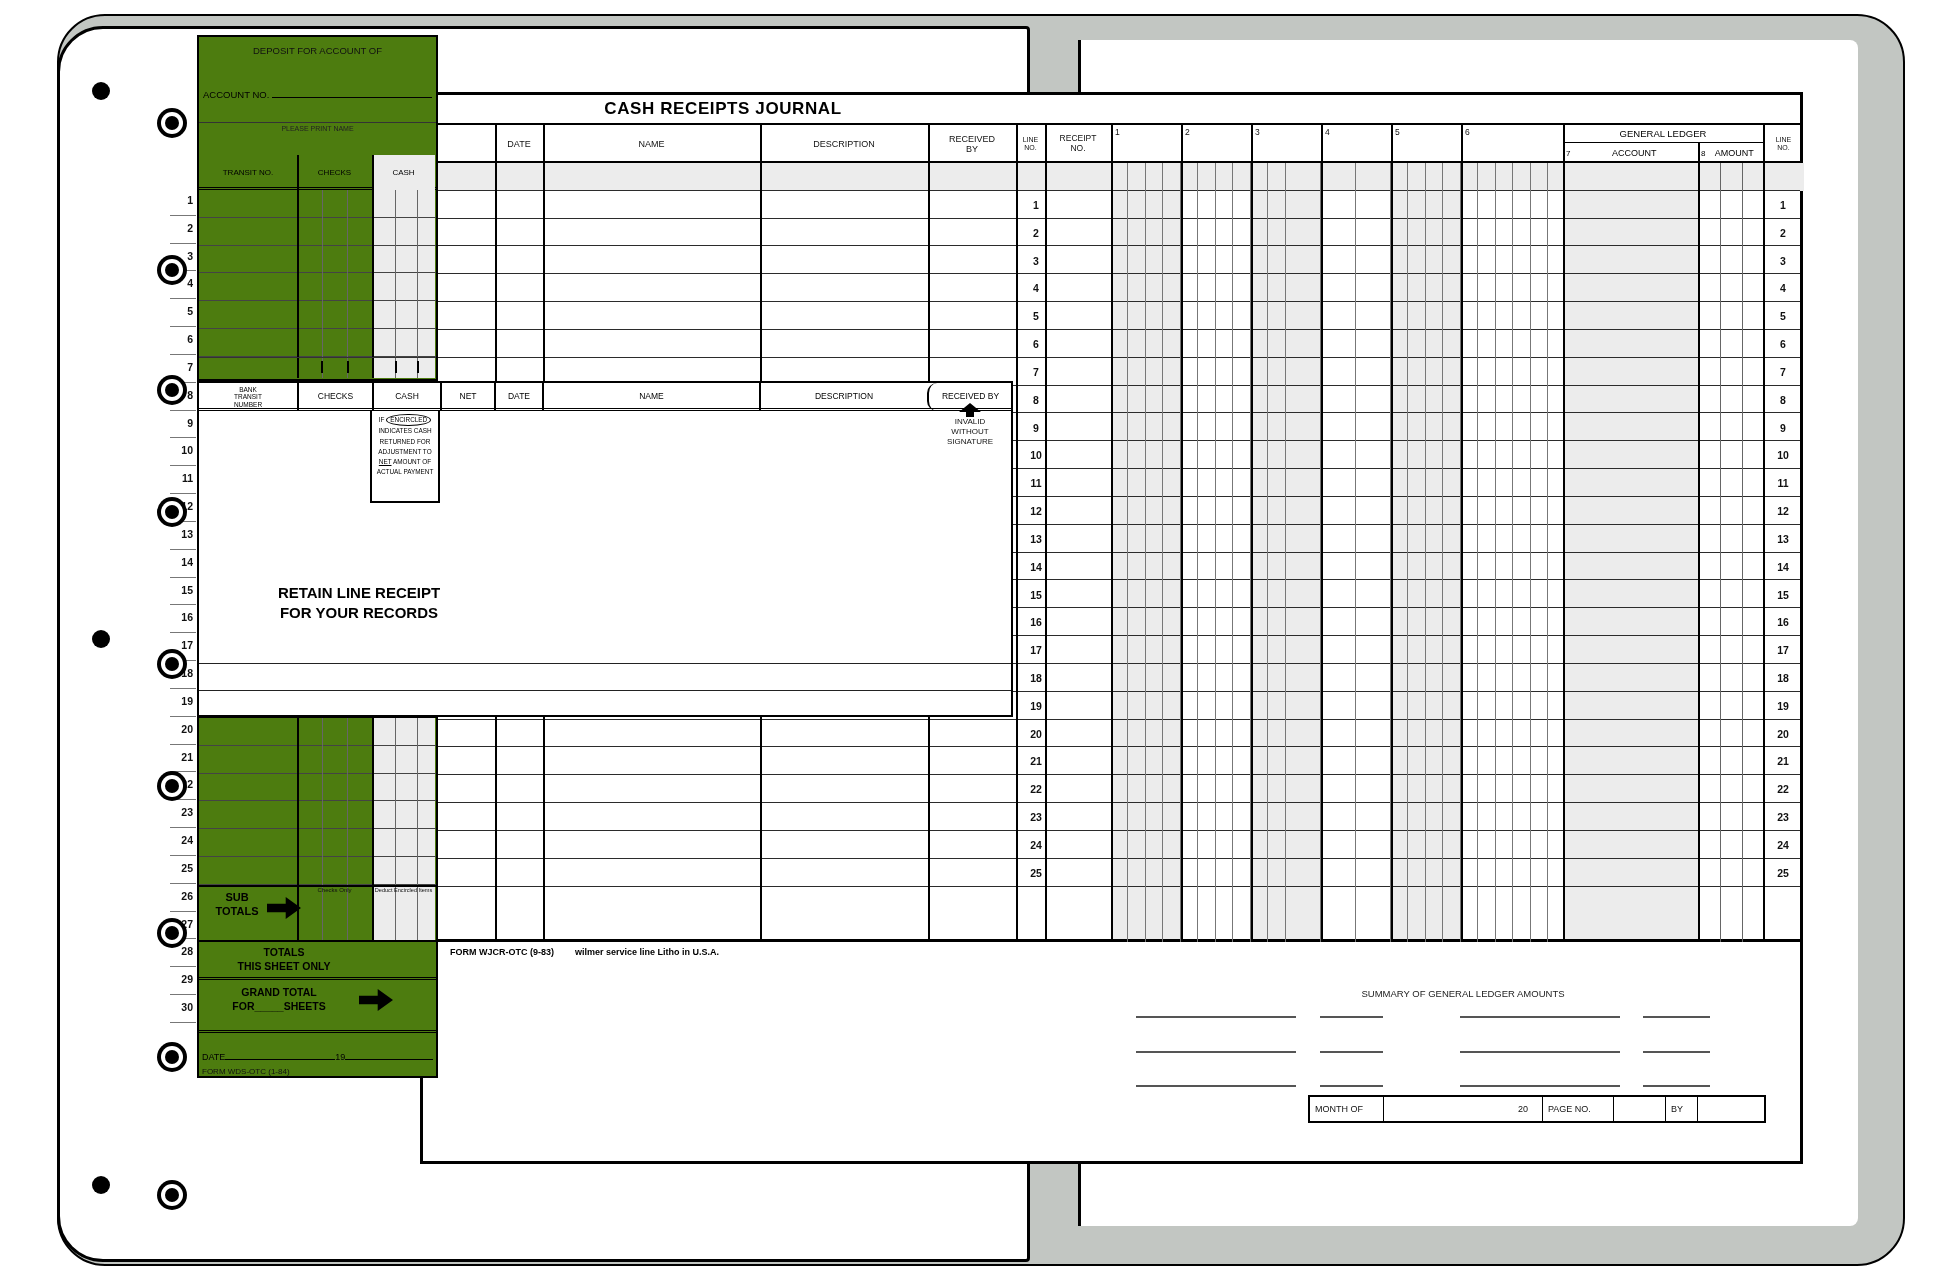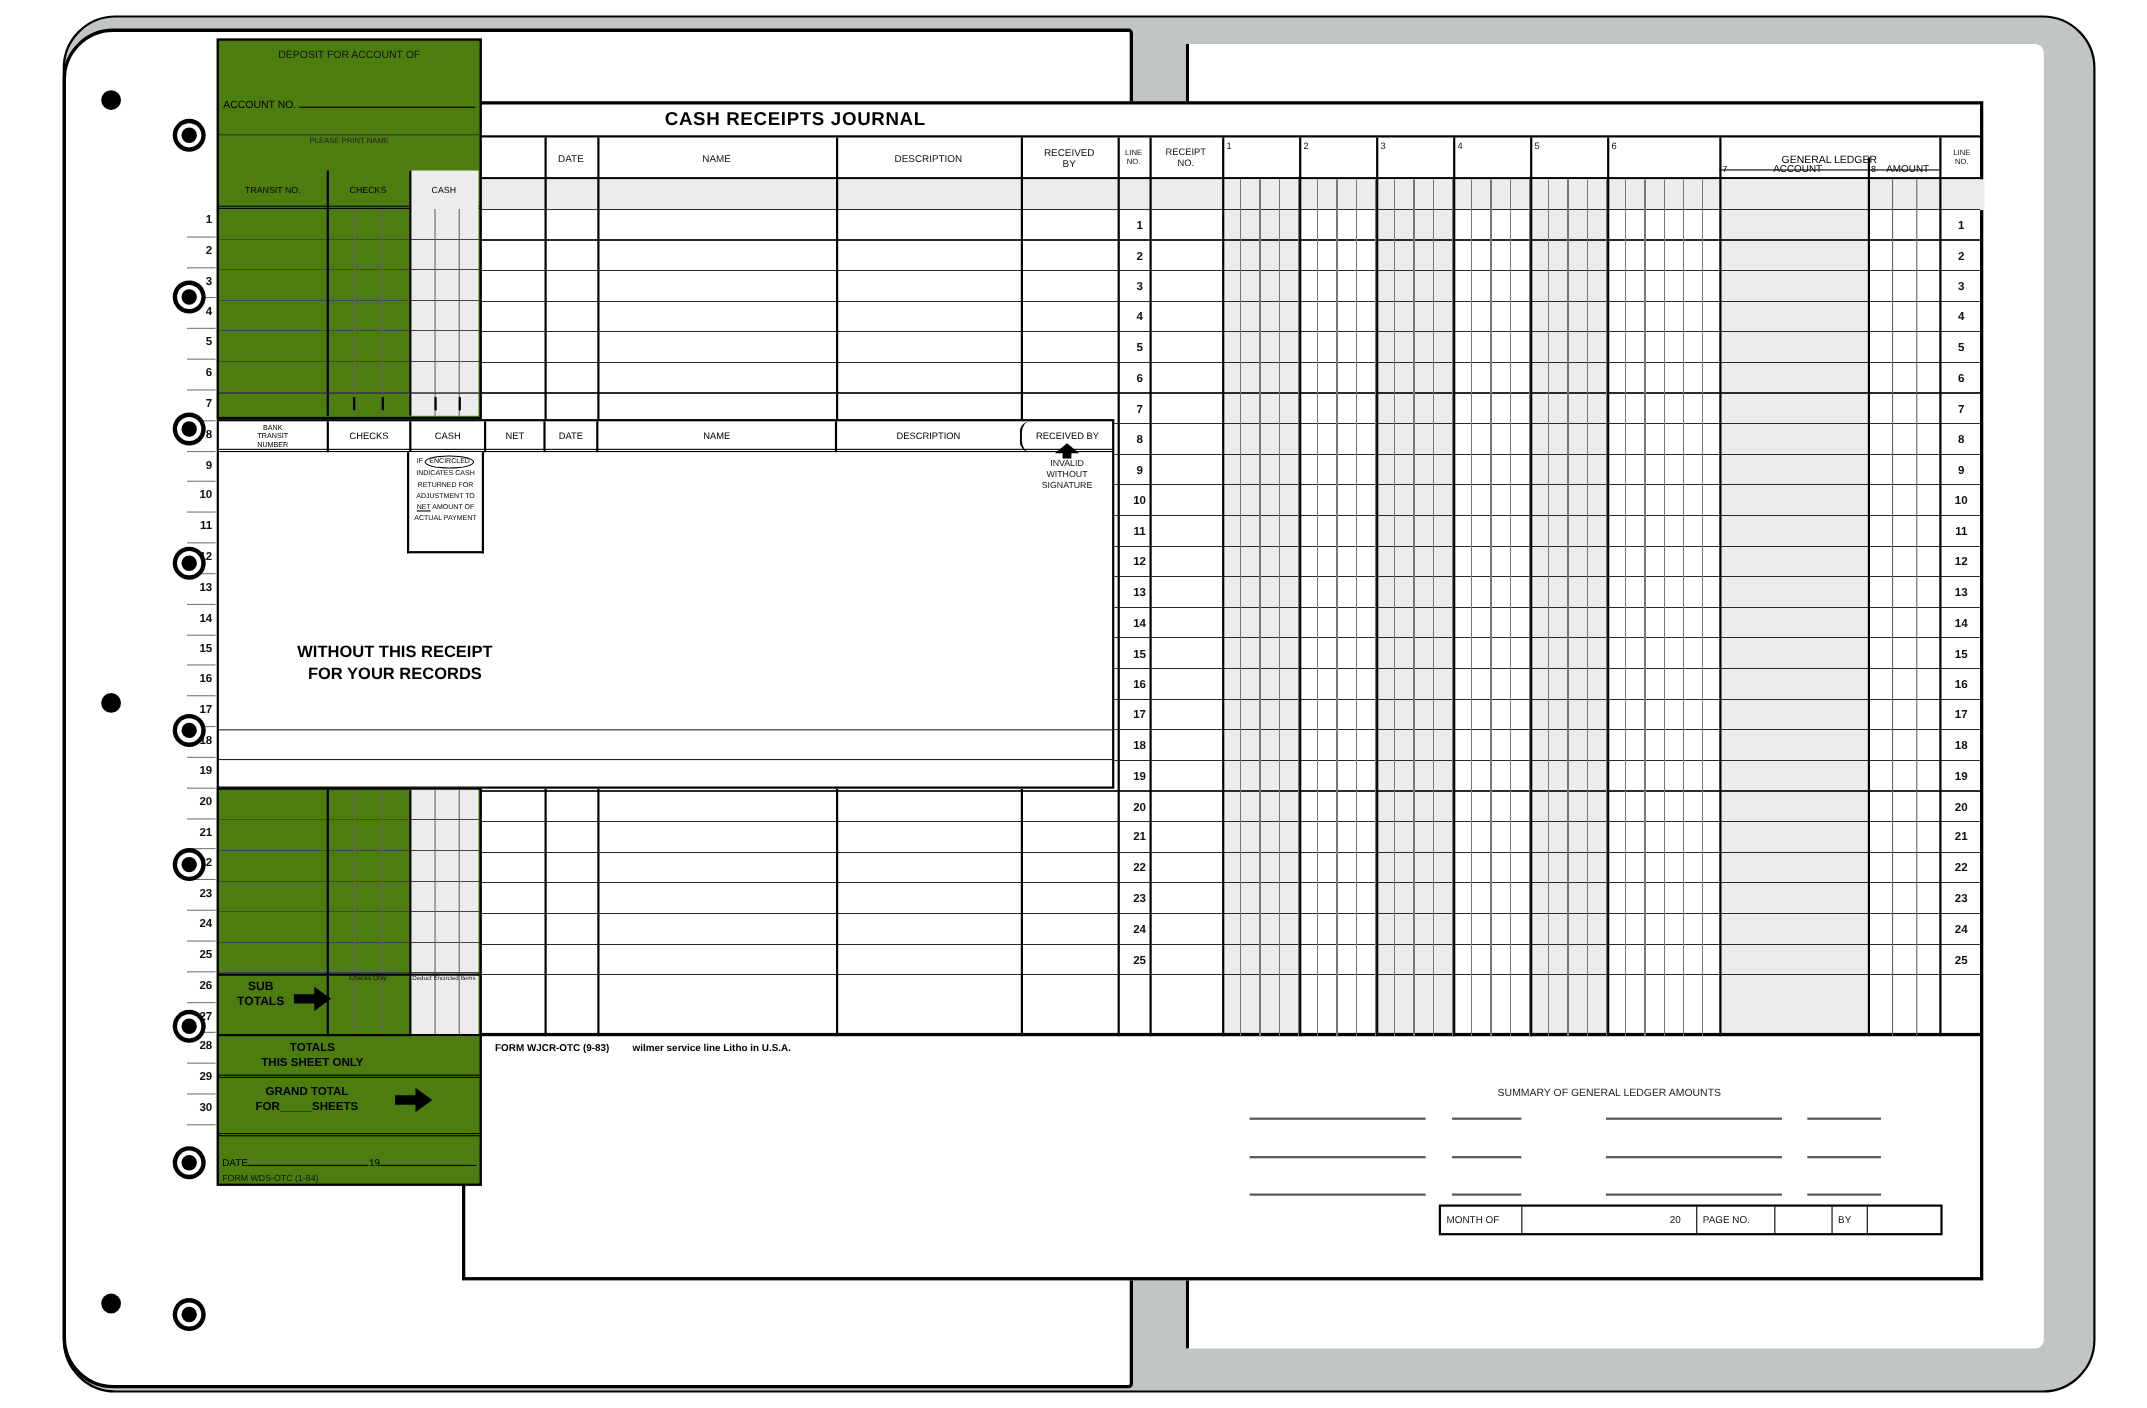--- a/index.html
+++ b/index.html
@@ -24,21 +24,21 @@
   
   .journal{left:420px;top:92px;width:1383px;height:1072px;background:#fff;border:3px solid #000;}
   .j-titleband{position:absolute;left:0;top:0;width:100%;height:30px;border-bottom:2.5px solid #000;}
   .j-title{position:absolute;left:0;top:4px;width:600px;text-align:center;
            font-size:17px;font-weight:bold;letter-spacing:.6px;}
   .j-headrow{position:absolute;left:0;top:30px;width:100%;height:38px;border-bottom:2.5px solid #000;}
   .hcell{position:absolute;top:30px;height:38px;display:flex;align-items:center;justify-content:center;
          font-size:9px;color:#111;text-align:center;line-height:1.15;}
   .hcell.stack{flex-direction:column;font-size:7.5px;}
   .mnumcell{position:absolute;top:30px;height:38px;font-size:8.5px;padding:2px 0 0 4px;color:#111;}
-  .glt{position:absolute;display:flex;align-items:center;justify-content:center;font-size:9.5px;margin-top:12px;}
+  .glt{position:absolute;display:flex;align-items:center;justify-content:center;font-size:9.5px;}
   .glsub{position:absolute;display:flex;align-items:center;font-size:9px;}
   .glsub .num{font-size:8px;padding-left:3px;}
   .glsub .lab{flex:1;text-align:center;}
 
   
   .shade{position:absolute;background:#ececec;}
   
   .rows-bg{position:absolute;left:0;top:68px;width:100%;height:723.6px;
     background:repeating-linear-gradient(to bottom,transparent 0,transparent 26.83px,#2b2b2b 26.83px,#2b2b2b 27.83px);}
   .subtotal-row{position:absolute;left:0;top:791px;width:100%;height:56px;border-bottom:3px solid #000;}
@@ -296,21 +296,21 @@
     <div class="invalid">
       <svg class="arrow-svg" style="left:31px;top:-14px;" width="24" height="14" viewBox="0 0 24 14">
         <path d="M12 0 L23 9 H16 V14 H8 V9 H1 Z" fill="#000"></path>
       </svg>
       <span>INVALID</span><br>
       <span>WITHOUT</span><br>
       <span>SIGNATURE</span>
     </div>
 
     <div class="retain">
-      <span>WITHOUT THIS RECEIPT</span><br>
+      <span>RETAIN LINE RECEIPT</span><br>
       <span>FOR YOUR RECORDS</span>
     </div>
 
     <div class="r-hline" style="top:280px;"></div>
     <div class="r-hline" style="top:307px;"></div>
   </div>
 
   <div class="abs slip slip-top">
     <div class="s-title">DEPOSIT FOR ACCOUNT OF</div>
     <div class="s-acct">

